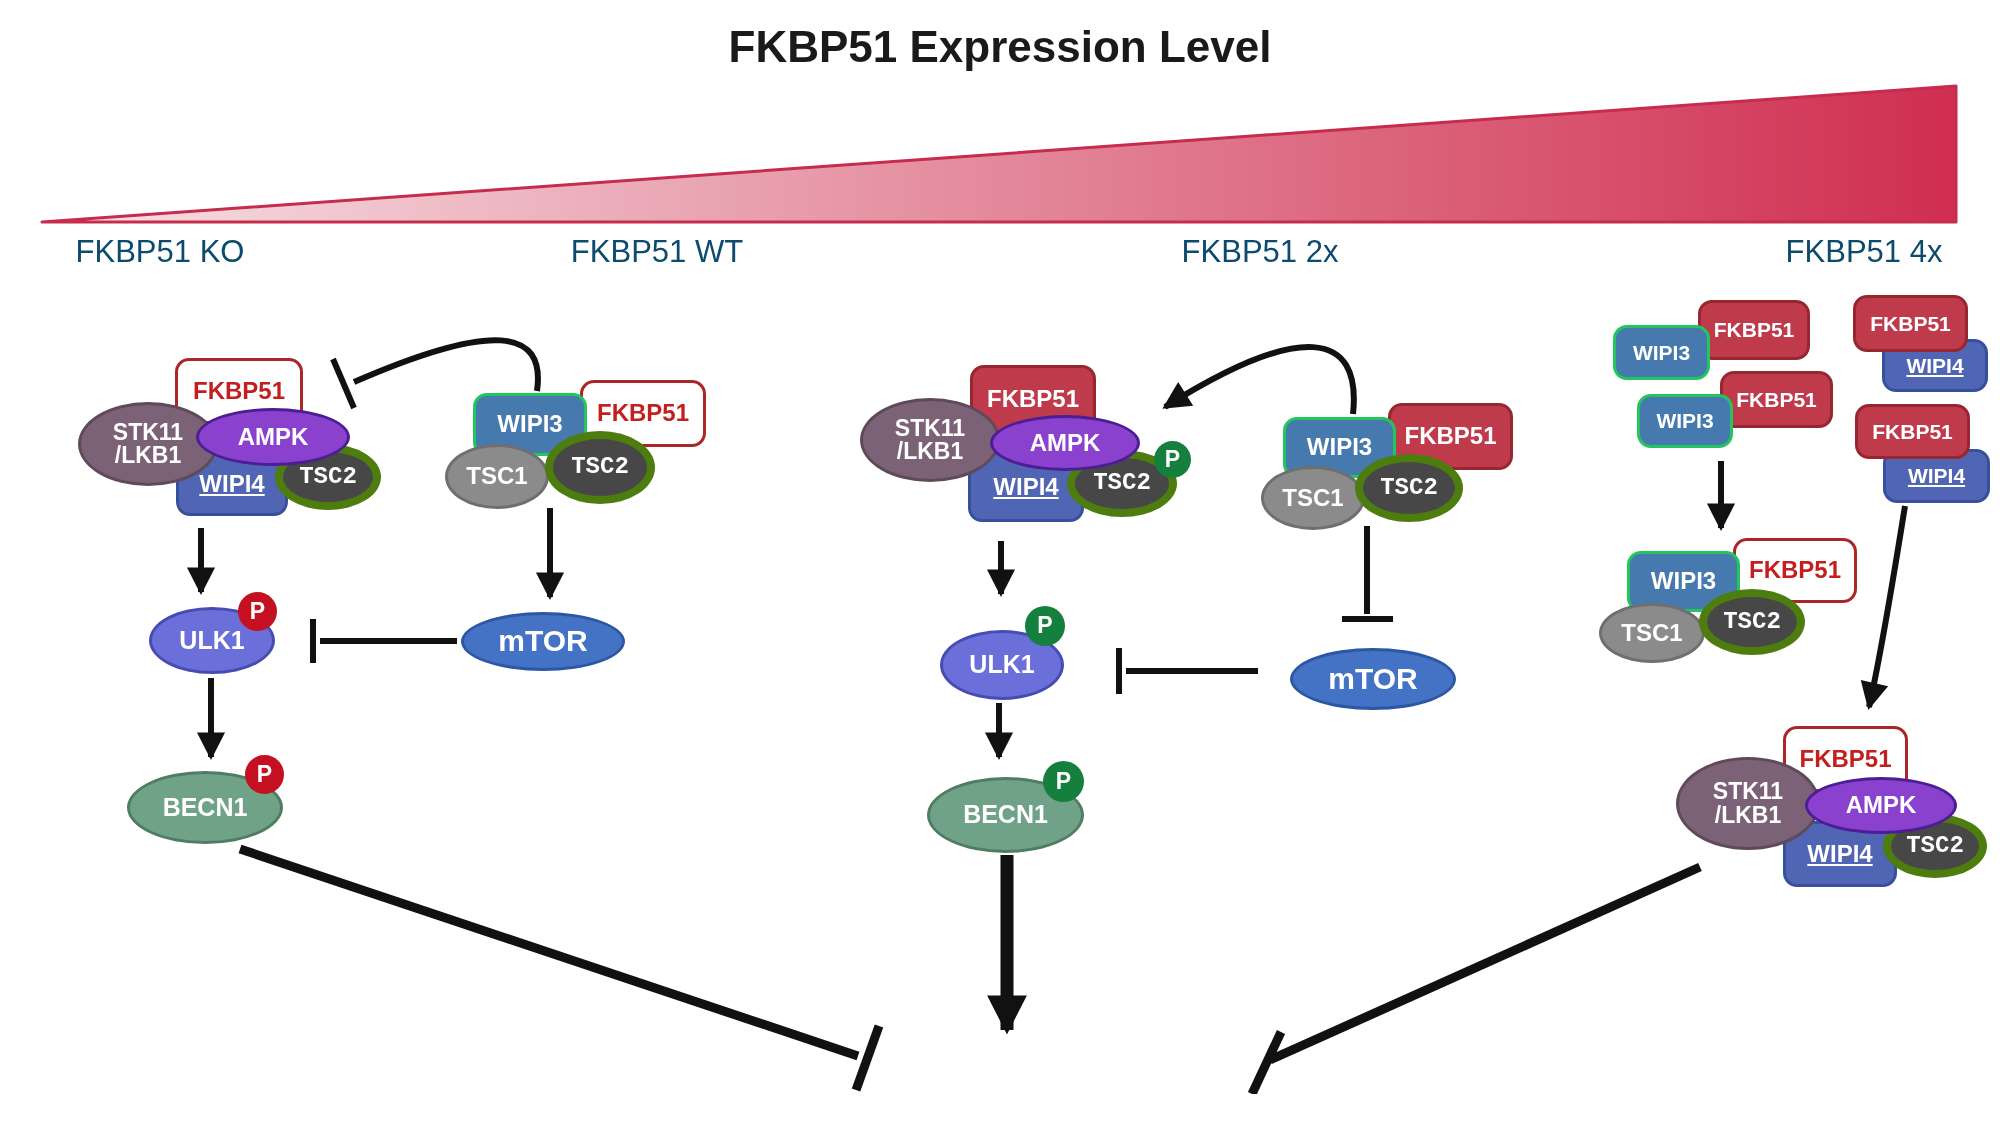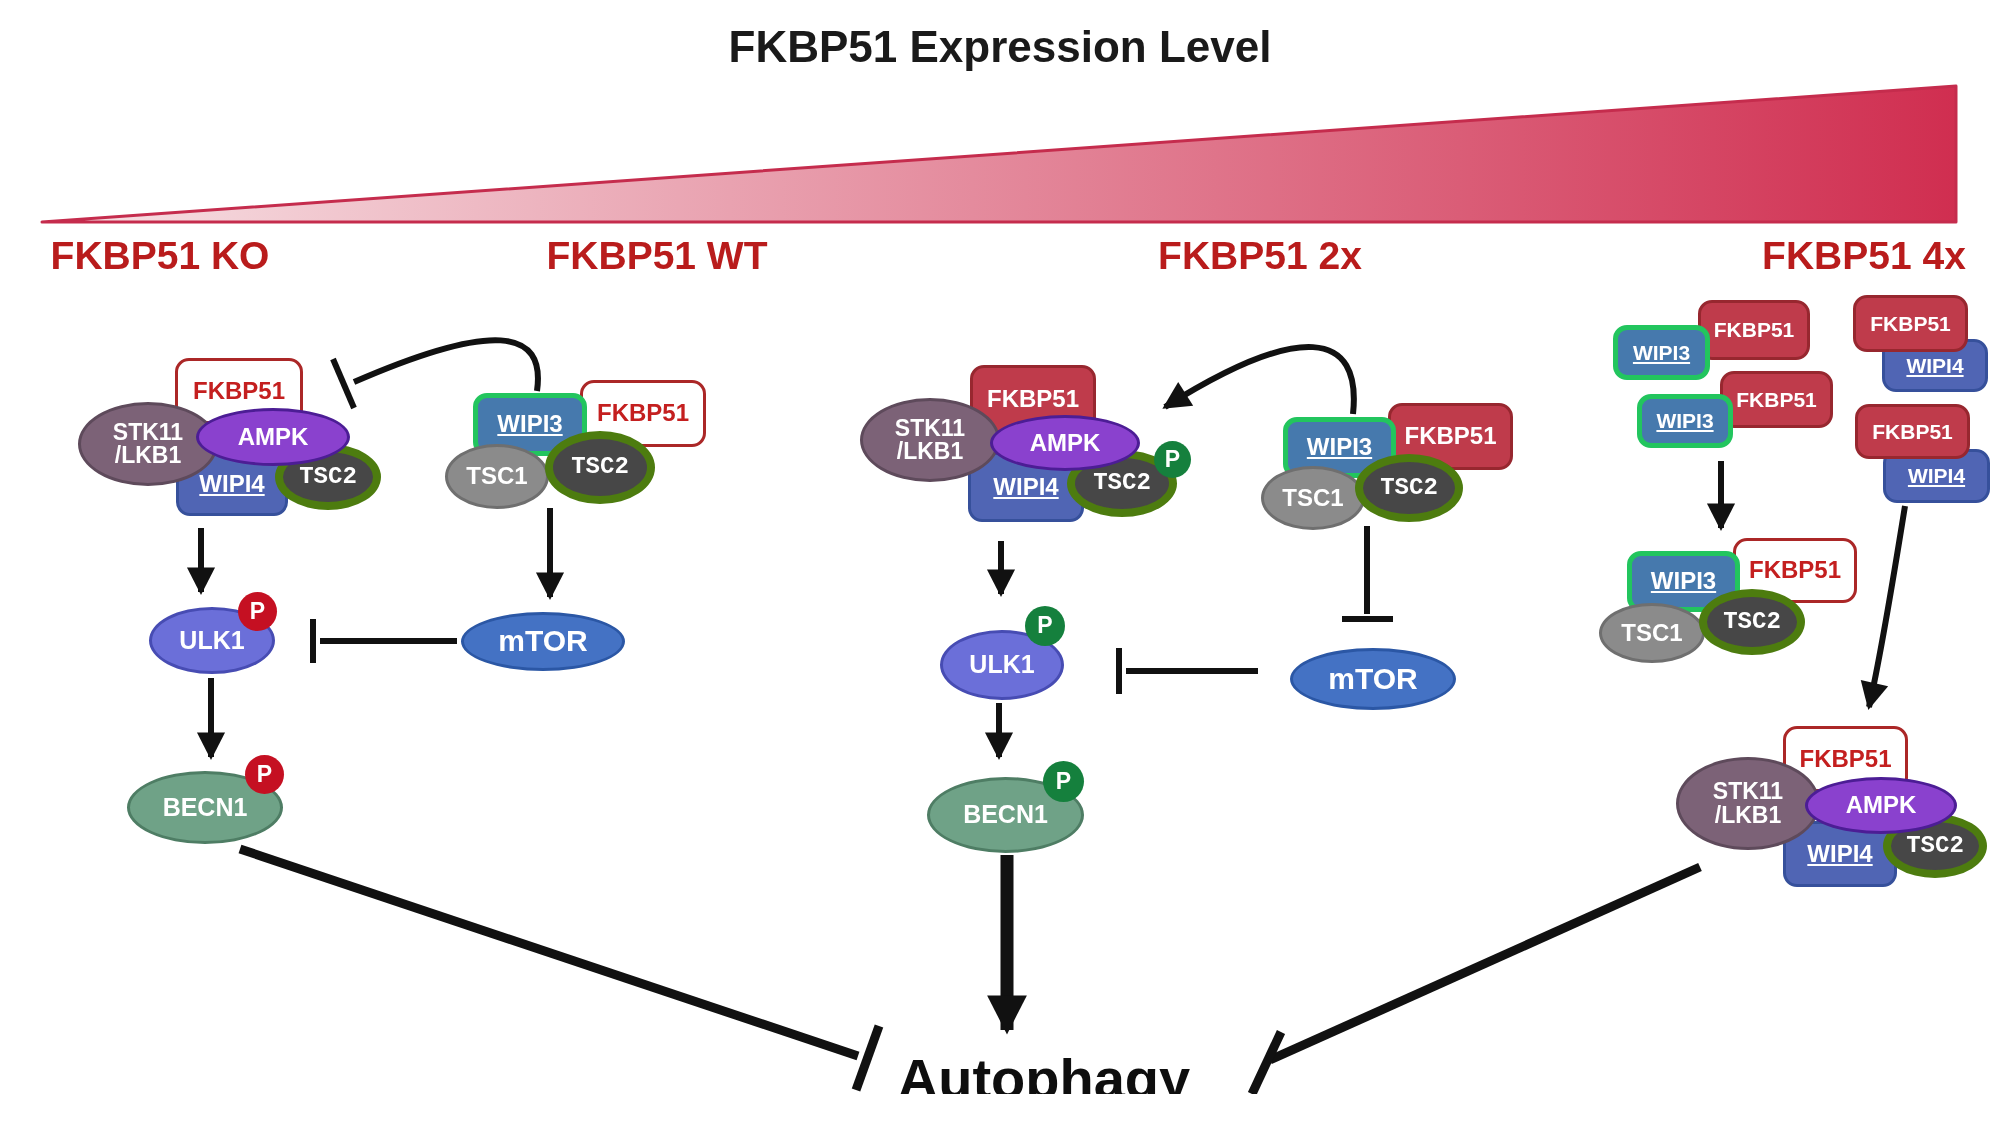--- a/index.html
+++ b/index.html
@@ -1,32 +1,32 @@
 <!DOCTYPE html>
 <html style="--fkbp51-solid: #bf3b4b; --fkbp51-outline-border: #ab2727; --fkbp51-text: #c41f1f; --wipi3: #4679ad; --wipi4: #5065b4; --ampk: #8a41ce; --stk11: #7c6277; --tsc1: #8b8b8b; --tsc2: #474747; --ulk1: #6b6fd9; --mtor: #4472c4; --becn1: #6fa287; --phospho-red: #c51022; --phospho-green: #15803d; --gradient-start: #f7e3e6; --gradient-end: #d02e50; --gradient-border: #c52c4d; --arrow: #111111;"><head>
 <meta charset="utf-8">
 <style>
   html,body{margin:0;padding:0;background:#fff;}
   #stage{position:relative;width:2000px;height:1094px;background:#ffffff;overflow:hidden;
          font-family:"Liberation Sans",sans-serif;}
   .abs{position:absolute;}
   #title{left:50%;top:22px;transform:translateX(-50%);font-size:44px;font-weight:bold;color:#1a1a1a;white-space:nowrap;}
-  .col-label{top:234px;transform:translateX(-50%);font-size:39px;font-weight:700;color:#b91c1c;white-space:nowrap;}
+  .col-label{top:234px;transform:translateX(-50%);font-size:31px;font-weight:400;color:#0c4a6e;white-space:nowrap;}
   #autophagy{left:1044px;top:1046px;transform:translateX(-50%);font-size:56px;font-weight:bold;color:#0e0e0e;white-space:nowrap;}
 
   .node{position:absolute;display:flex;align-items:center;justify-content:center;text-align:center;
         color:#fff;font-weight:bold;font-size:24px;box-sizing:border-box;line-height:1.02;}
   .small{font-size:21px;}
   .two-line{white-space:pre-line;font-size:23px;}
   .ellipse{border-radius:50%;}
   .rrect{border-radius:14px;}
 
   .stk11{background:var(--stk11);border:3px solid #5e4a5b;}
   .ampk{background:var(--ampk);border:3px solid #4c1d95;}
-  .wipi3{background:var(--wipi3);border:5px solid #22c55e;text-decoration:underline;}
+  .wipi3{background:var(--wipi3);border:3px solid #22c55e;}
   .wipi4{background:var(--wipi4);border:3px solid #36509b;text-decoration:underline;}
   .tsc1{background:var(--tsc1);border:3px solid #6f6f6f;}
   .tsc2{background:var(--tsc2);border:8px solid #4d7c0f;font-family:Liberation Mono, monospace;}
   .ulk1{background:var(--ulk1);border:3px solid #474cb3;font-size:25px;}
   .mtor{background:var(--mtor);border:3px solid #2b57a5;font-size:30px;}
   .becn1{background:var(--becn1);border:3px solid #4e7d64;font-size:25px;}
   .fkbp51-solid{background:var(--fkbp51-solid);border:3px solid #97272f;}
   .fkbp51-outline{background:#ffffff;border:3.5px solid var(--fkbp51-outline-border);color:var(--fkbp51-text);}
   .pdot{border-radius:50%;font-size:23px;}
   .pred{background:var(--phospho-red);}
@@ -141,16 +141,15 @@
   <div class="node ellipse tsc1" style="left:1599px;top:603px;width:106px;height:60px">TSC1</div>
   <div class="node ellipse tsc2" style="left:1699px;top:589px;width:106px;height:66px">TSC2</div>
 
   <div class="node rrect fkbp51-outline" style="left:1783px;top:726px;width:125px;height:66px">FKBP51</div>
   <div class="node rrect wipi4" style="left:1783px;top:821px;width:114px;height:66px">WIPI4</div>
   <div class="node ellipse stk11 two-line" style="left:1676px;top:757px;width:144px;height:93px">STK11
 /LKB1</div>
   <div class="node ellipse tsc2" style="left:1883px;top:814px;width:104px;height:64px">TSC2</div>
   <div class="node ellipse ampk" style="left:1805px;top:777px;width:152px;height:57px">AMPK</div>
 
-  <div id="autophagy" class="abs">Autophagy</div>
 
   <div id="bottom-bar" class="abs"></div>
 </div>
 
 </body></html>

